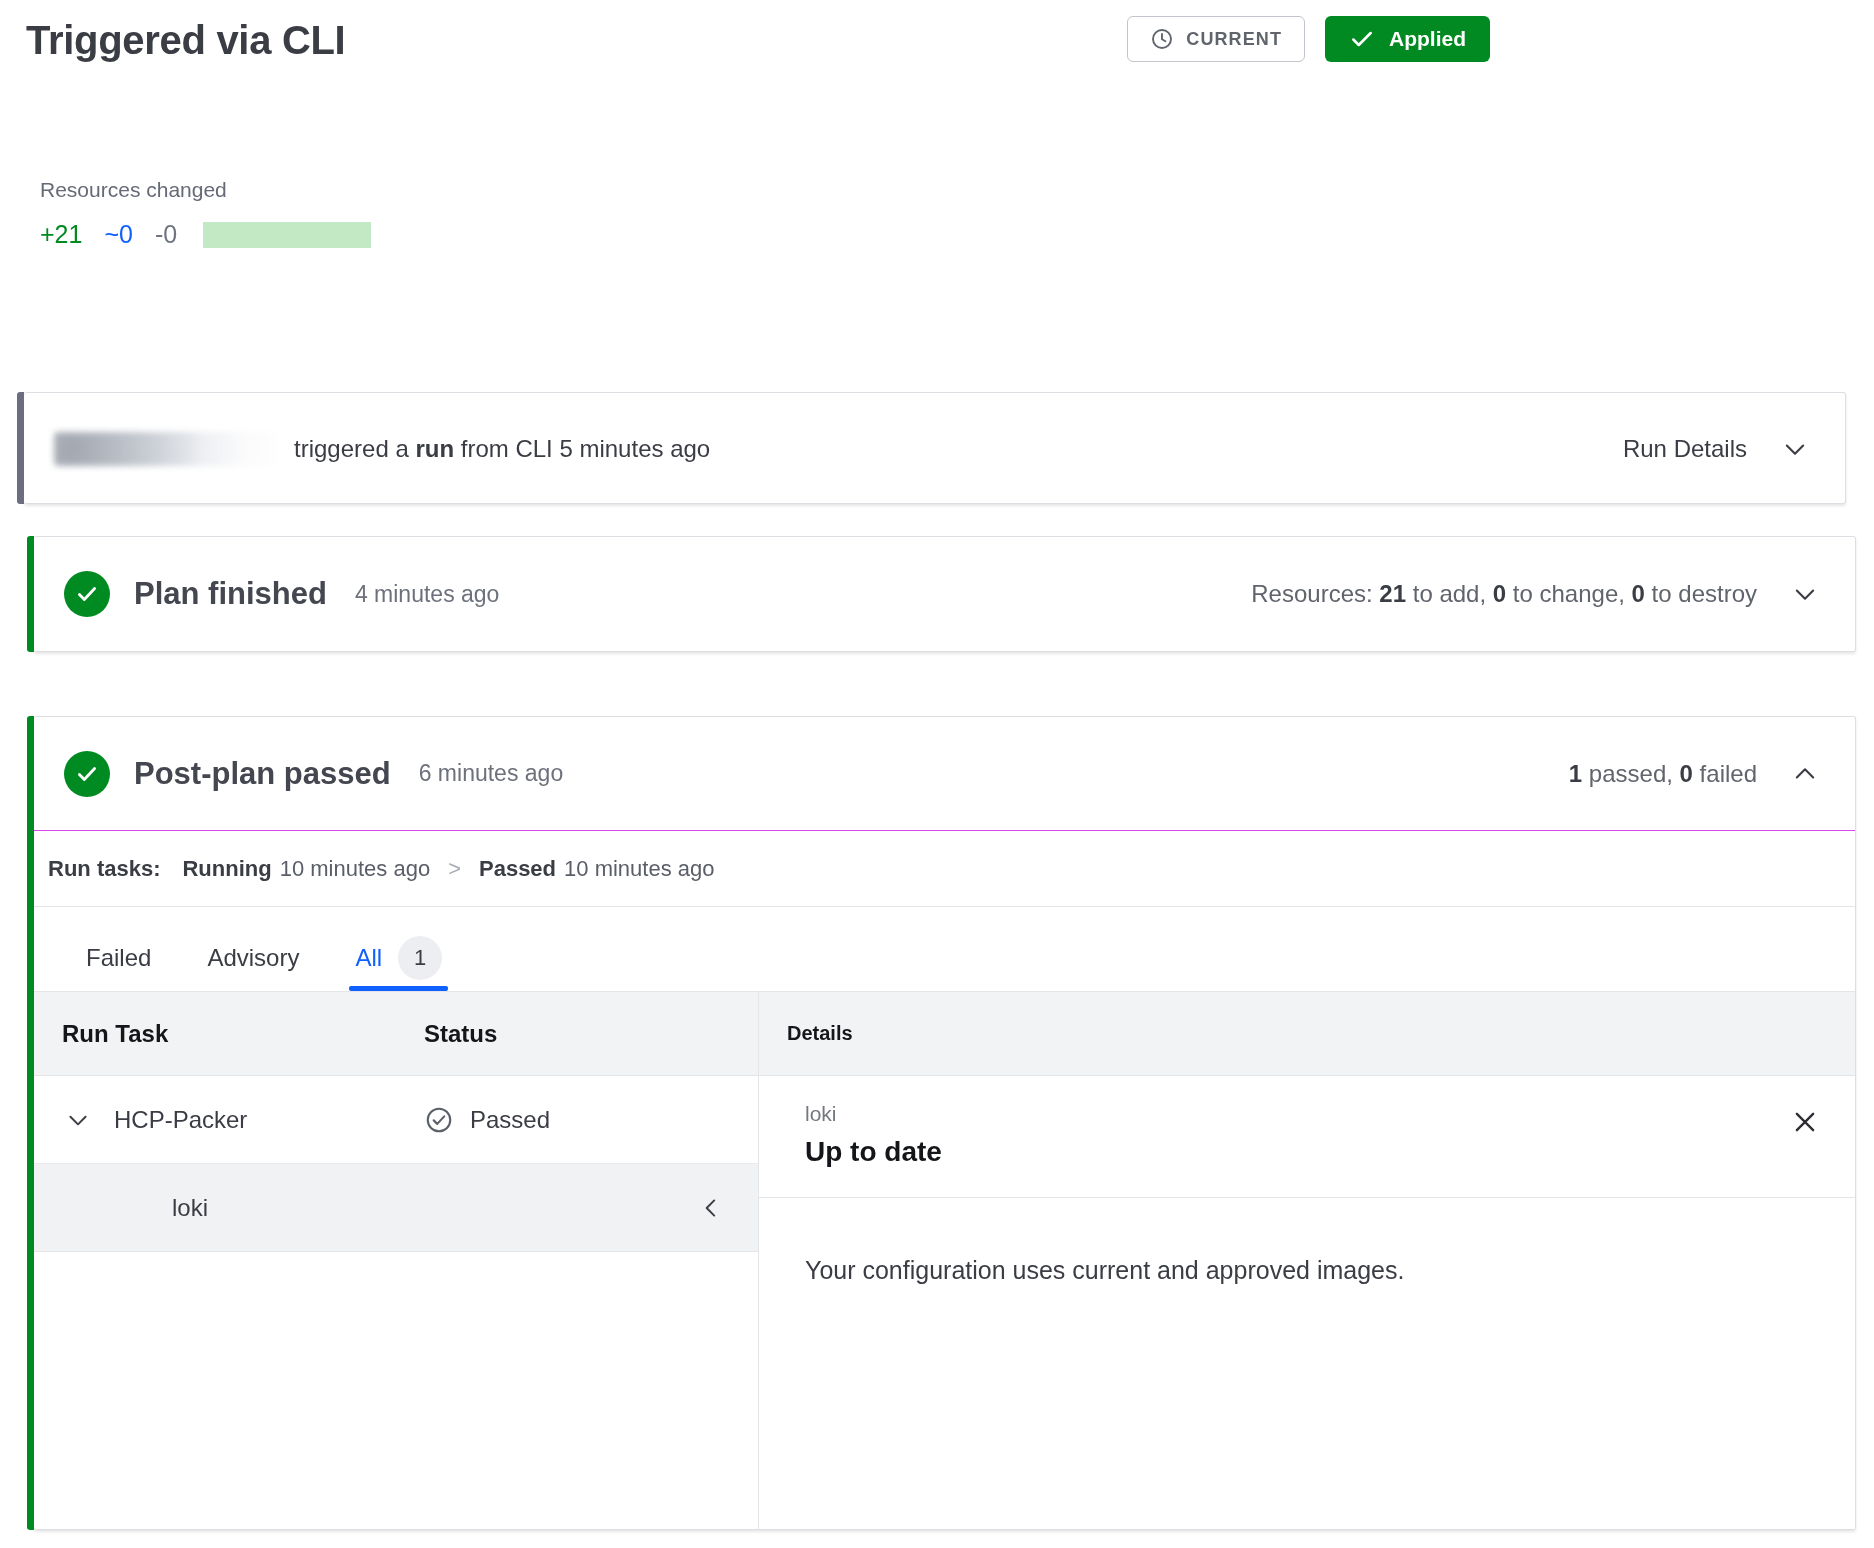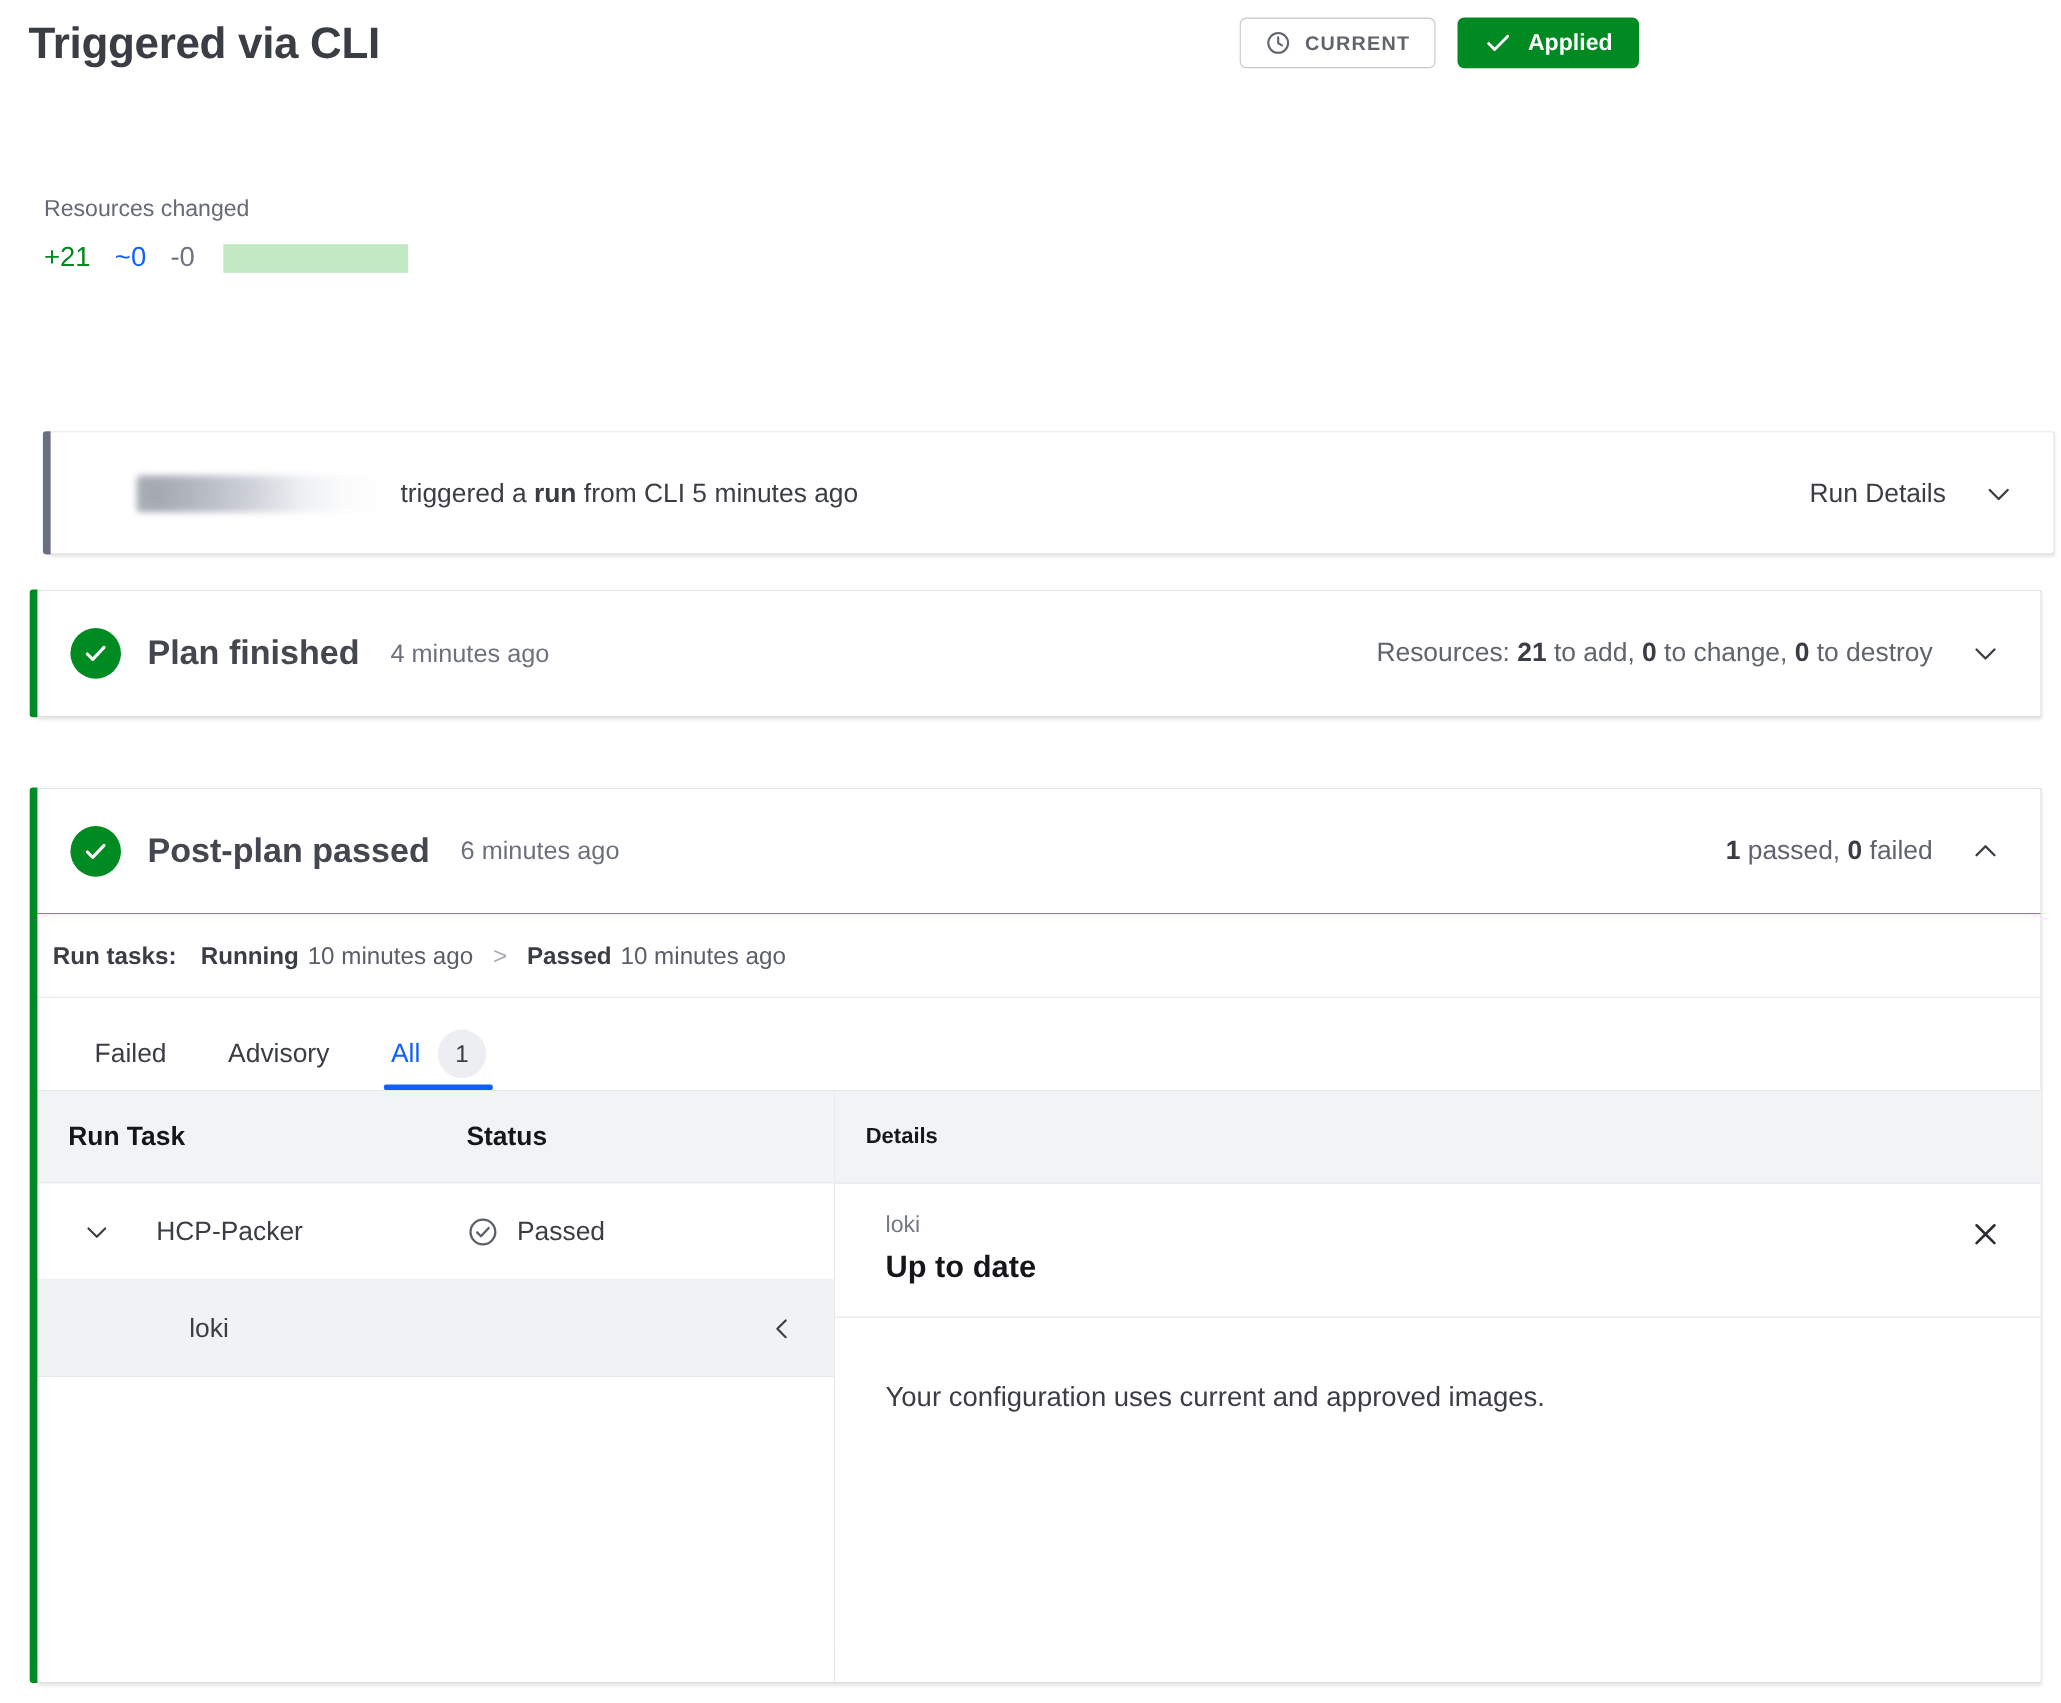--- a/index.html
+++ b/index.html
@@ -54,21 +54,21 @@
     background: #ffffff;
     border: 1px solid #dcdee3;
     border-left: none;
     border-radius: 3px;
     box-shadow: 0 2px 3px rgba(60,64,72,0.13);
   }
   .card .accent {
     position: absolute; left: -7px; top: -1px; bottom: -1px; width: 7px;
     border-radius: 3px 0 0 3px;
   }
-  .card-run     { left: 46px; top: 392px; width: 1822px; height: 112px; padding-left: 48px; }
+  .card-run     { left: 24px; top: 392px; width: 1822px; height: 112px; }
   .card-plan    { left: 34px; top: 536px; width: 1822px; height: 116px; }
   .card-postplan{ left: 34px; top: 716px; width: 1822px; height: 814px; }
   .accent-purple { background: #6b6e80; }
   .accent-green  { background: #008a22; }
 
   .card-head { position: relative; display: flex; align-items: center; height: 112px; padding: 0 0 0 30px; }
   .card-head.plan { height: 114px; }
   .card-head.postplan { height: 114px; border-bottom: 1px solid #d946ef; }
 
   .avatar-blur {
@@ -136,21 +136,21 @@
   }
   .th-task { width: 390px; padding-left: 28px; }
   .th-status { flex: 1; }
   .th-details { padding-left: 28px; font-size: 20px; font-weight: bold; color: #14161a; }
   .thead.right { background: #f2f3f4; height: 84px; display: flex; align-items: center; }
 
   .trow {
     display: flex; align-items: center; height: 88px;
     border-bottom: 1px solid #e9eaed; background: #fff;
   }
-  .trow .cell-task { width: 390px; display: flex; align-items: center; padding-left: 32px; gap: 18px; }
+  .trow .cell-task { width: 390px; display: flex; align-items: center; padding-left: 22px; }
   .chev-btn { width: 44px; display: flex; align-items: center; justify-content: center; }
   .task-name { font-size: 24px; color: #3b3d45; margin-left: 14px; }
   .cell-status { display: flex; align-items: center; gap: 16px; font-size: 24px; color: #3b3d45; }
 
   .subrow {
     display: flex; align-items: center; justify-content: space-between;
     height: 88px; background: #f1f2f3; border-bottom: 1px solid #e4e6e9;
     padding: 0 34px 0 138px;
   }
   .subrow-name { font-size: 24px; color: #3b3d45; }

